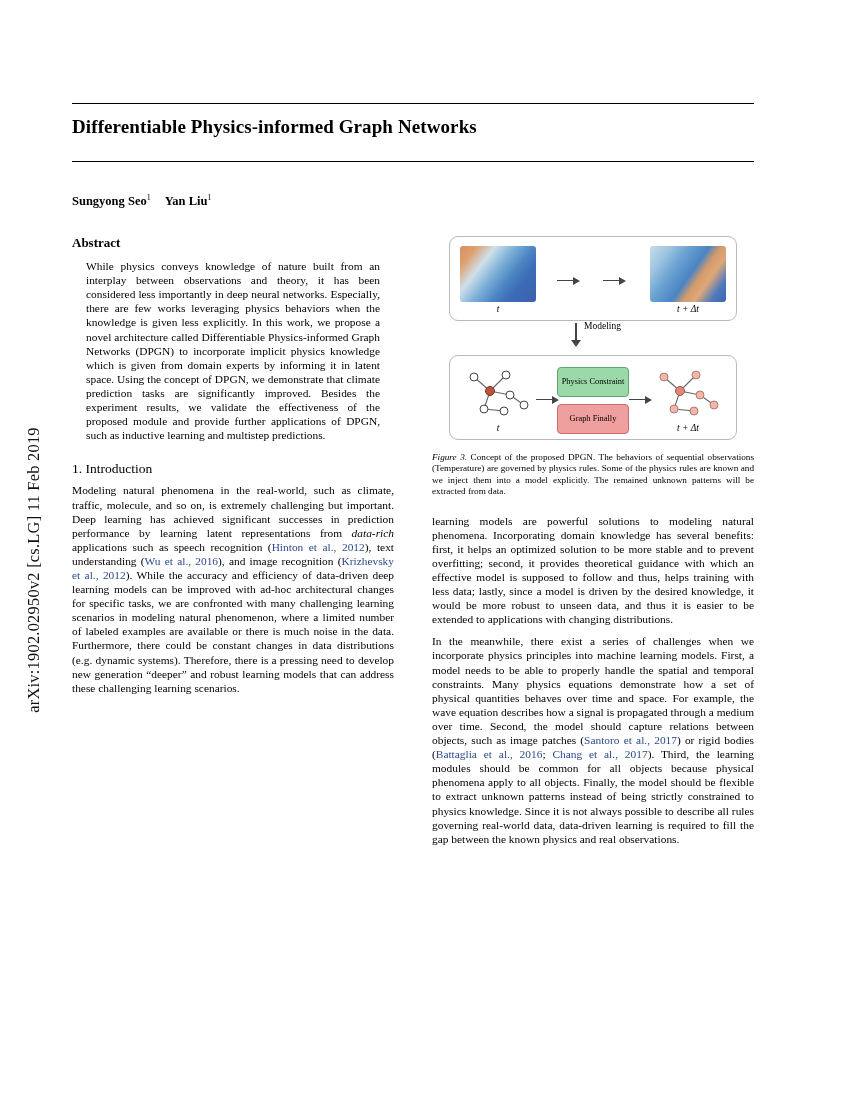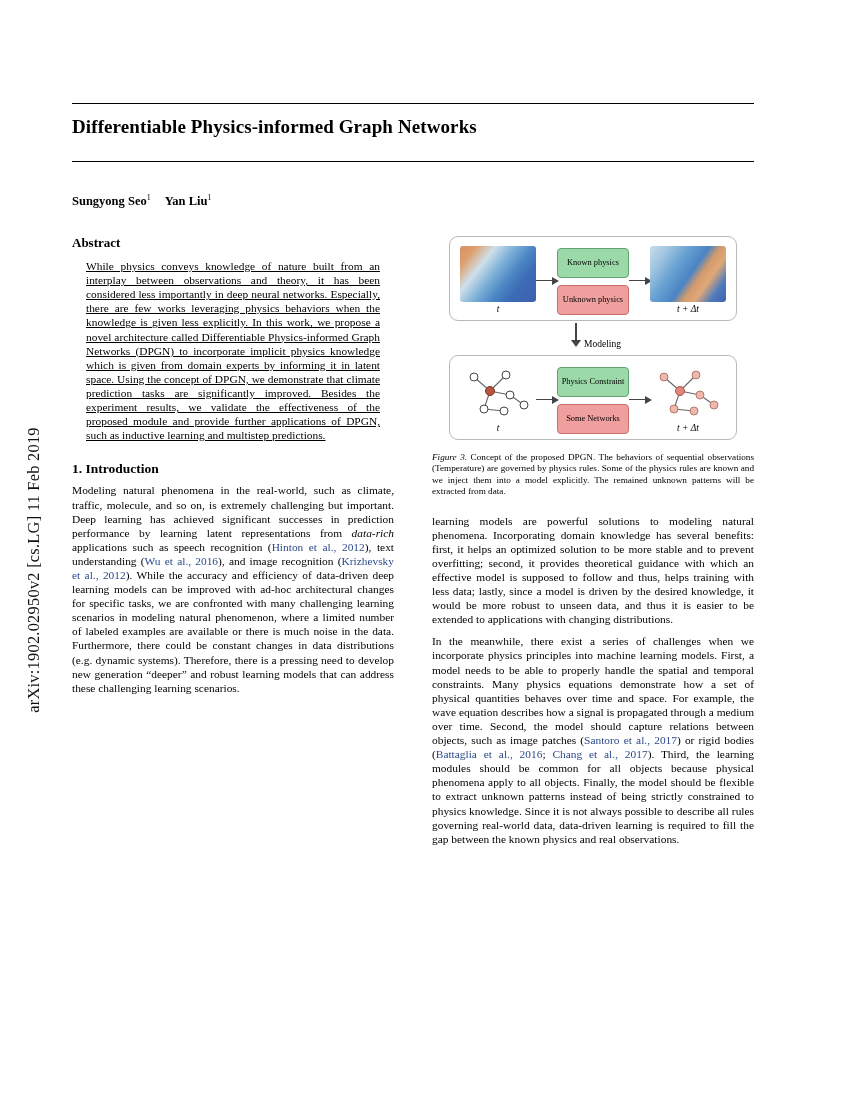--- a/index.html
+++ b/index.html
@@ -95,29 +95,29 @@
   }
   .col.left { left: 0; }
 
   .section-head {
     font-size: 13px;
     font-weight: bold;
     margin-bottom: 9px;
   }
   .section-title {
     font-size: 13.5px;
-    font-weight: bold;
+    font-weight: normal;
     text-align: left;
     margin: 20px 0 7px 0;
   }
   p {
     margin: 0 0 8px 0;
     text-indent: 0;
   }
-  .abstract-body { padding: 0 14px; text-decoration: underline; }
+  .abstract-body { padding: 0 14px; }
   .abstract-body p { text-align: justify; }
 
   .cite { color: #2b4a8b; }
   i { font-style: italic; }
 
   
   .figure {
     position: absolute;
     left: 360px;
     top: 236px;
@@ -230,21 +230,21 @@
     position: absolute;
     left: -4px;
     top: 17px;
     border-top: 7px solid #444;
     border-left: 5px solid transparent;
     border-right: 5px solid transparent;
   }
   .modeling-label {
     position: absolute;
     left: 152px;
-    top: 18px;
+    top: 0;
     font-size: 9.5px;
   }
   .graph-svg { display: block; }
 
   .fig-caption {
     font-size: 9.2px;
     line-height: 11.4px;
     text-align: justify;
     margin-top: 12px;
   }
@@ -284,24 +284,20 @@
 
     <div class="figure">
 
       <div class="fig-panel">
         <div class="fig-row">
           <div>
             <div class="fig-img a"></div>
             <div class="fig-caption-under">t</div>
           </div>
           <div class="arrow-right"></div>
-          <div class="fig-mid">
-            <div class="fig-box green">Known physics</div>
-            <div class="fig-box red">Unknown physics</div>
-          </div>
           <div class="arrow-right"></div>
           <div>
             <div class="fig-img b"></div>
             <div class="fig-caption-under">t + Δt</div>
           </div>
         </div>
       </div>
 
       <div class="fig-between">
         <div class="arrow-down"></div>
@@ -324,21 +320,21 @@
               <circle cx="50" cy="30" r="4" fill="#fff" stroke="#444" stroke-width="1"></circle>
               <circle cx="24" cy="44" r="4" fill="#fff" stroke="#444" stroke-width="1"></circle>
               <circle cx="44" cy="46" r="4" fill="#fff" stroke="#444" stroke-width="1"></circle>
               <circle cx="64" cy="40" r="4" fill="#fff" stroke="#444" stroke-width="1"></circle>
             </svg>
             <div class="fig-caption-under">t</div>
           </div>
           <div class="arrow-right"></div>
           <div class="fig-mid">
             <div class="fig-box green">Physics Constraint</div>
-            <div class="fig-box red">Some Networks</div>
+            <div class="fig-box red">Graph Finally</div>
           </div>
           <div class="arrow-right"></div>
           <div>
             <svg class="graph-svg" width="76" height="56" viewBox="0 0 76 56">
               <line x1="14" y1="12" x2="30" y2="26" stroke="#666" stroke-width="1.1"></line>
               <line x1="30" y1="26" x2="46" y2="10" stroke="#666" stroke-width="1.1"></line>
               <line x1="30" y1="26" x2="50" y2="30" stroke="#666" stroke-width="1.1"></line>
               <line x1="30" y1="26" x2="24" y2="44" stroke="#666" stroke-width="1.1"></line>
               <line x1="24" y1="44" x2="44" y2="46" stroke="#666" stroke-width="1.1"></line>
               <line x1="50" y1="30" x2="64" y2="40" stroke="#666" stroke-width="1.1"></line>

